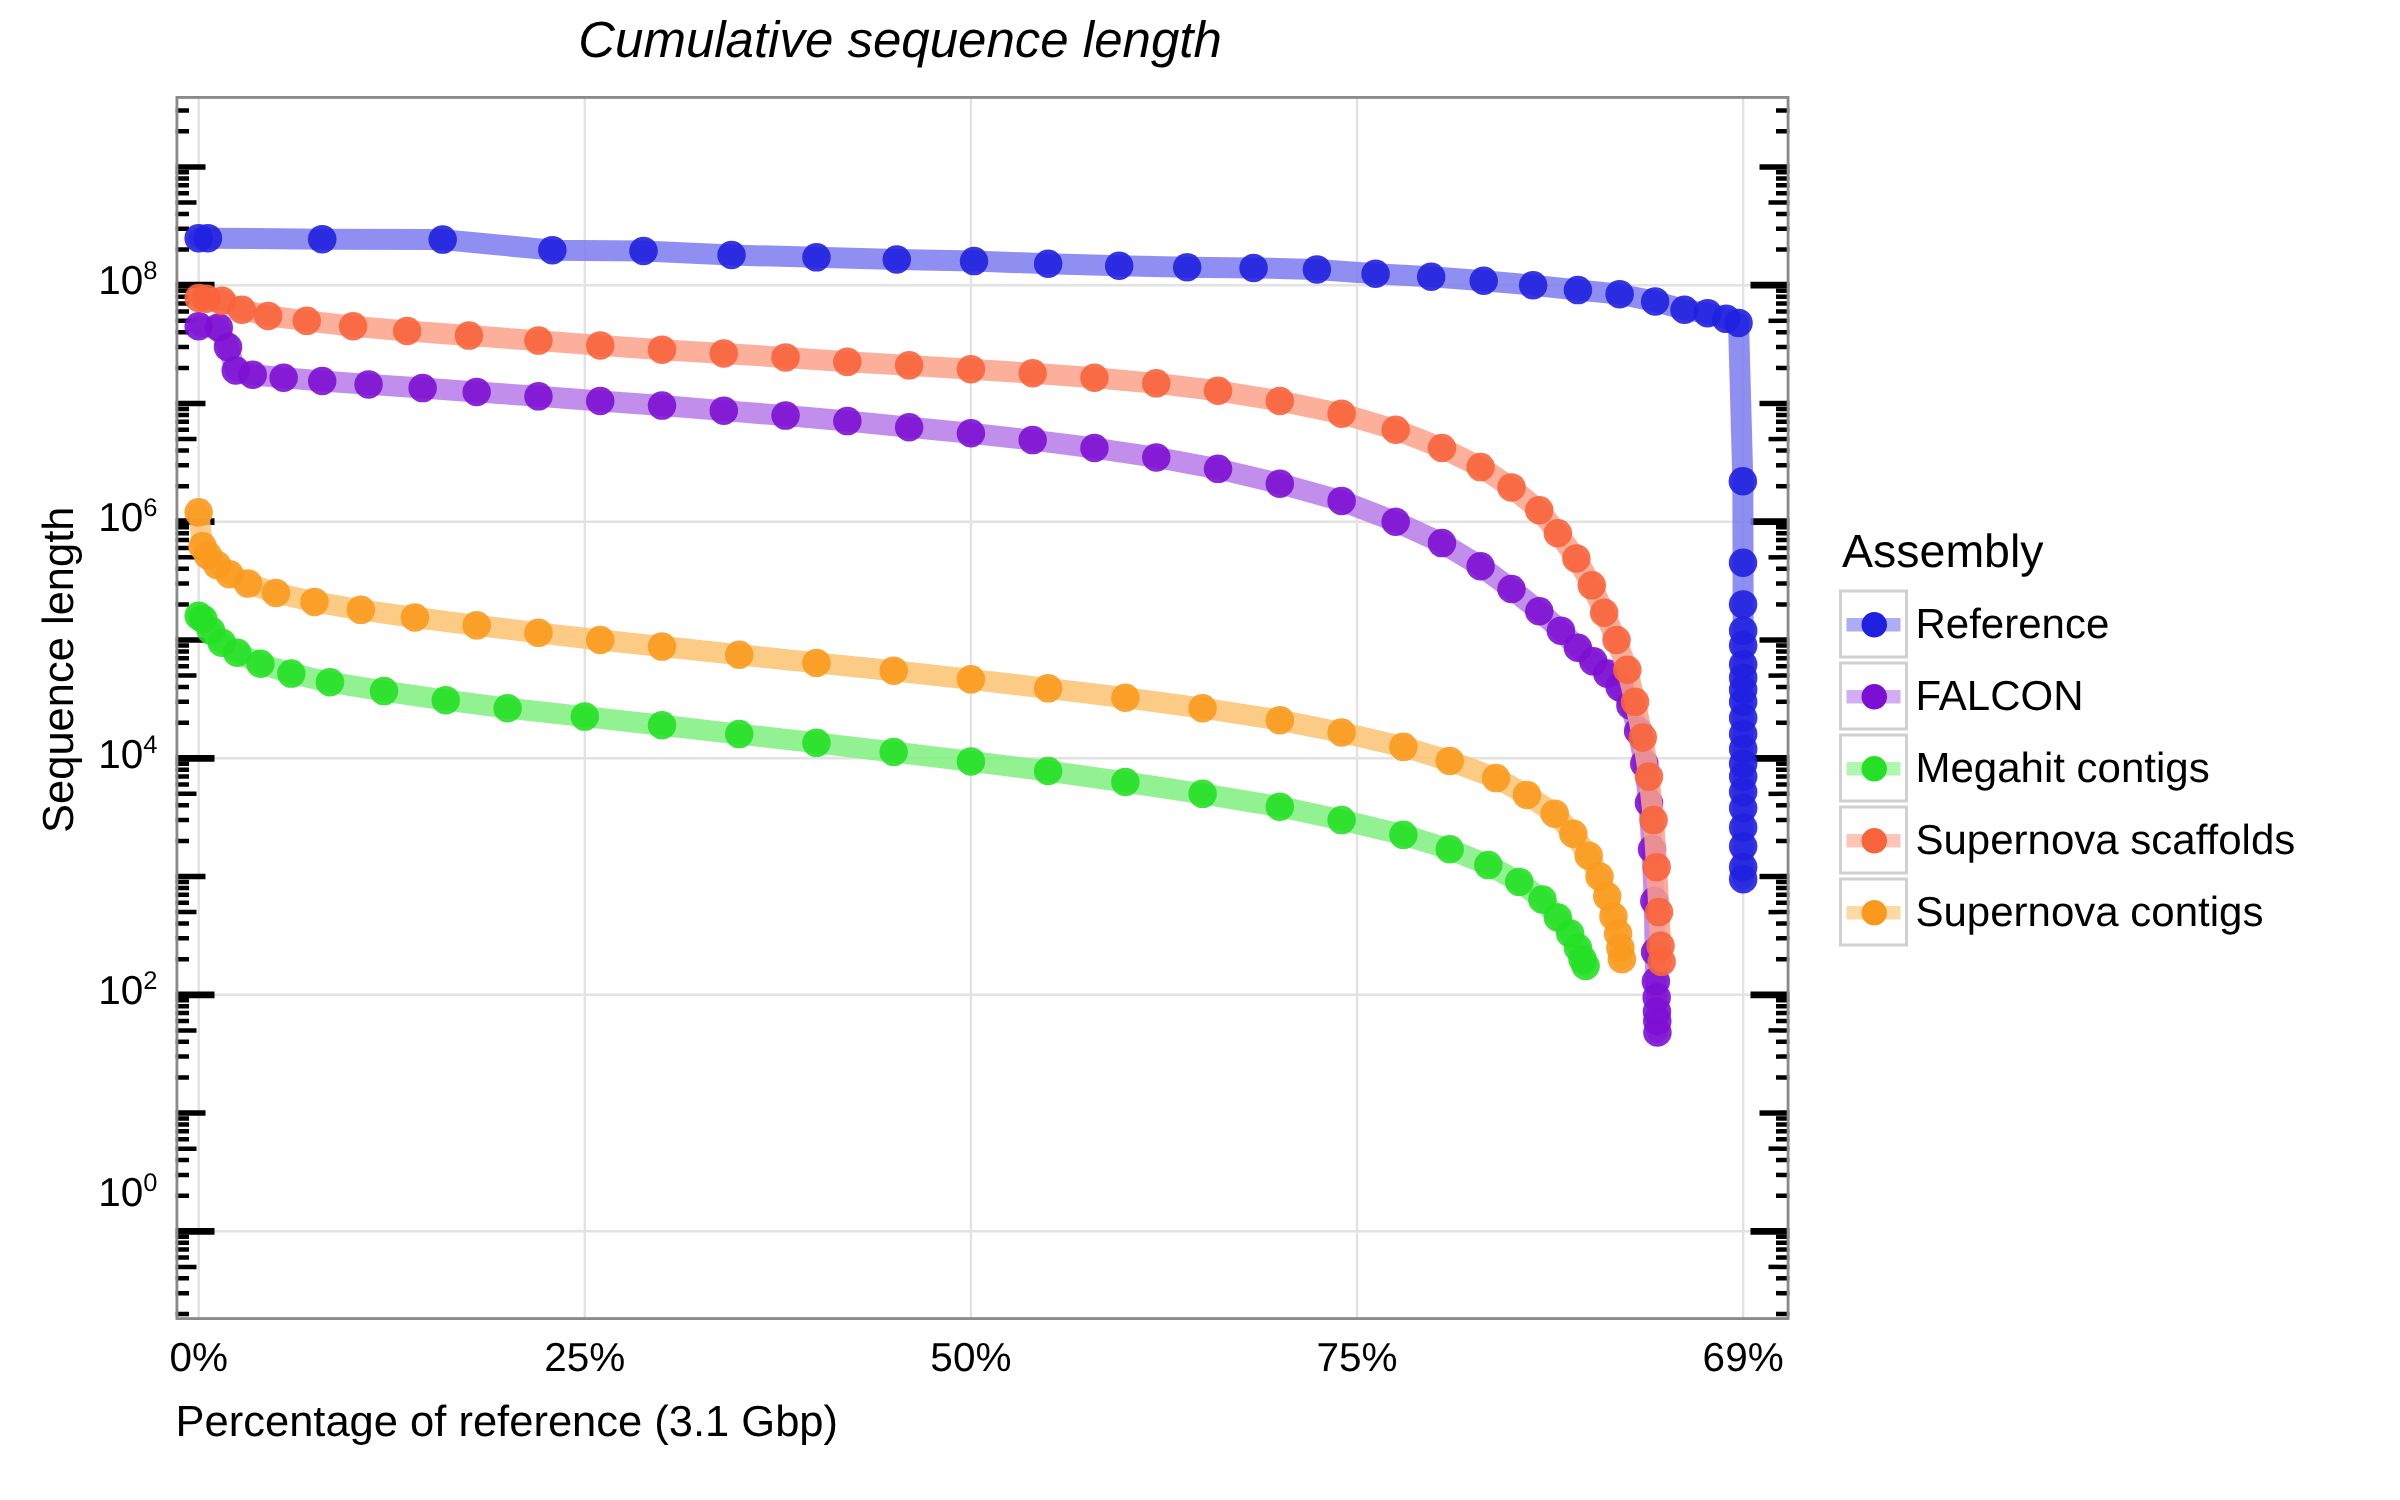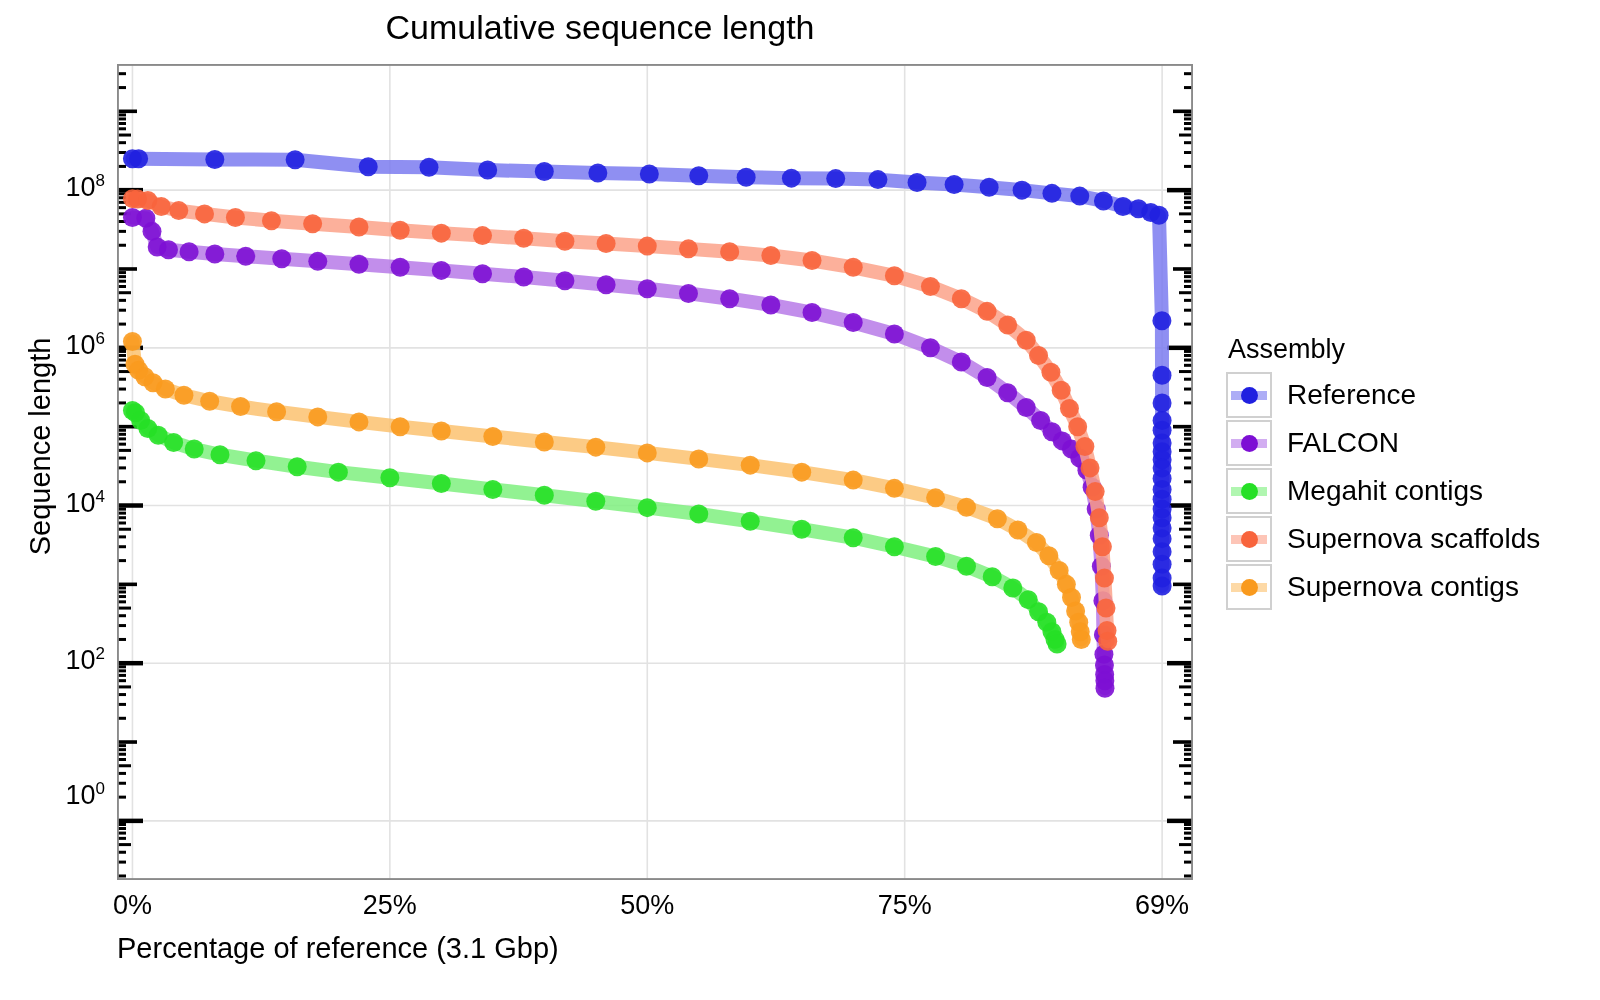--- a/index.html
+++ b/index.html
@@ -22,20 +22,21 @@
   }
   #chart-title {
     position: absolute;
     left: 0;
     top: 8px;
     width: 1200px;
     text-align: center;
     font-size: 34px;
     color: #000;
     font-family: "Liberation Sans", sans-serif;
+    font-style: italic;
   }
   #plot-area {
     position: absolute;
     left: 117px;
     top: 64px;
     width: 1076px;
     height: 816px;
   }
   #plot-svg {
     position: absolute;
@@ -80,23 +81,23 @@
     font-size: 17px;
     vertical-align: super;
   }
   #legend {
     position: absolute;
     left: 1226px;
     top: 334px;
     width: 340px;
   }
   #legend-title {
-    font-size: 27px;
+    font-size: 31px;
     color: #000;
-    margin: 0 0 6px 2px;
+    margin: 16px 0 6px 2px;
     font-family: "Liberation Sans", sans-serif;
   }
   .legend-row {
     display: flex;
     align-items: center;
     height: 48px;
   }
   .legend-key {
     width: 46px;
     height: 46px;
@@ -121,21 +122,21 @@
     top: 50%;
     width: 17px;
     height: 17px;
     margin-left: -8.5px;
     margin-top: -8.5px;
     border-radius: 50%;
   }
   .legend-label {
     font-size: 28px;
     color: #000;
-    margin-left: 15px;
+    margin-left: 5px;
     white-space: nowrap;
     font-family: "Liberation Sans", sans-serif;
   }
 </style>
 </head>
 <body>
 
 <div id="root">
 
   <div id="chart-title">Cumulative sequence length</div>

